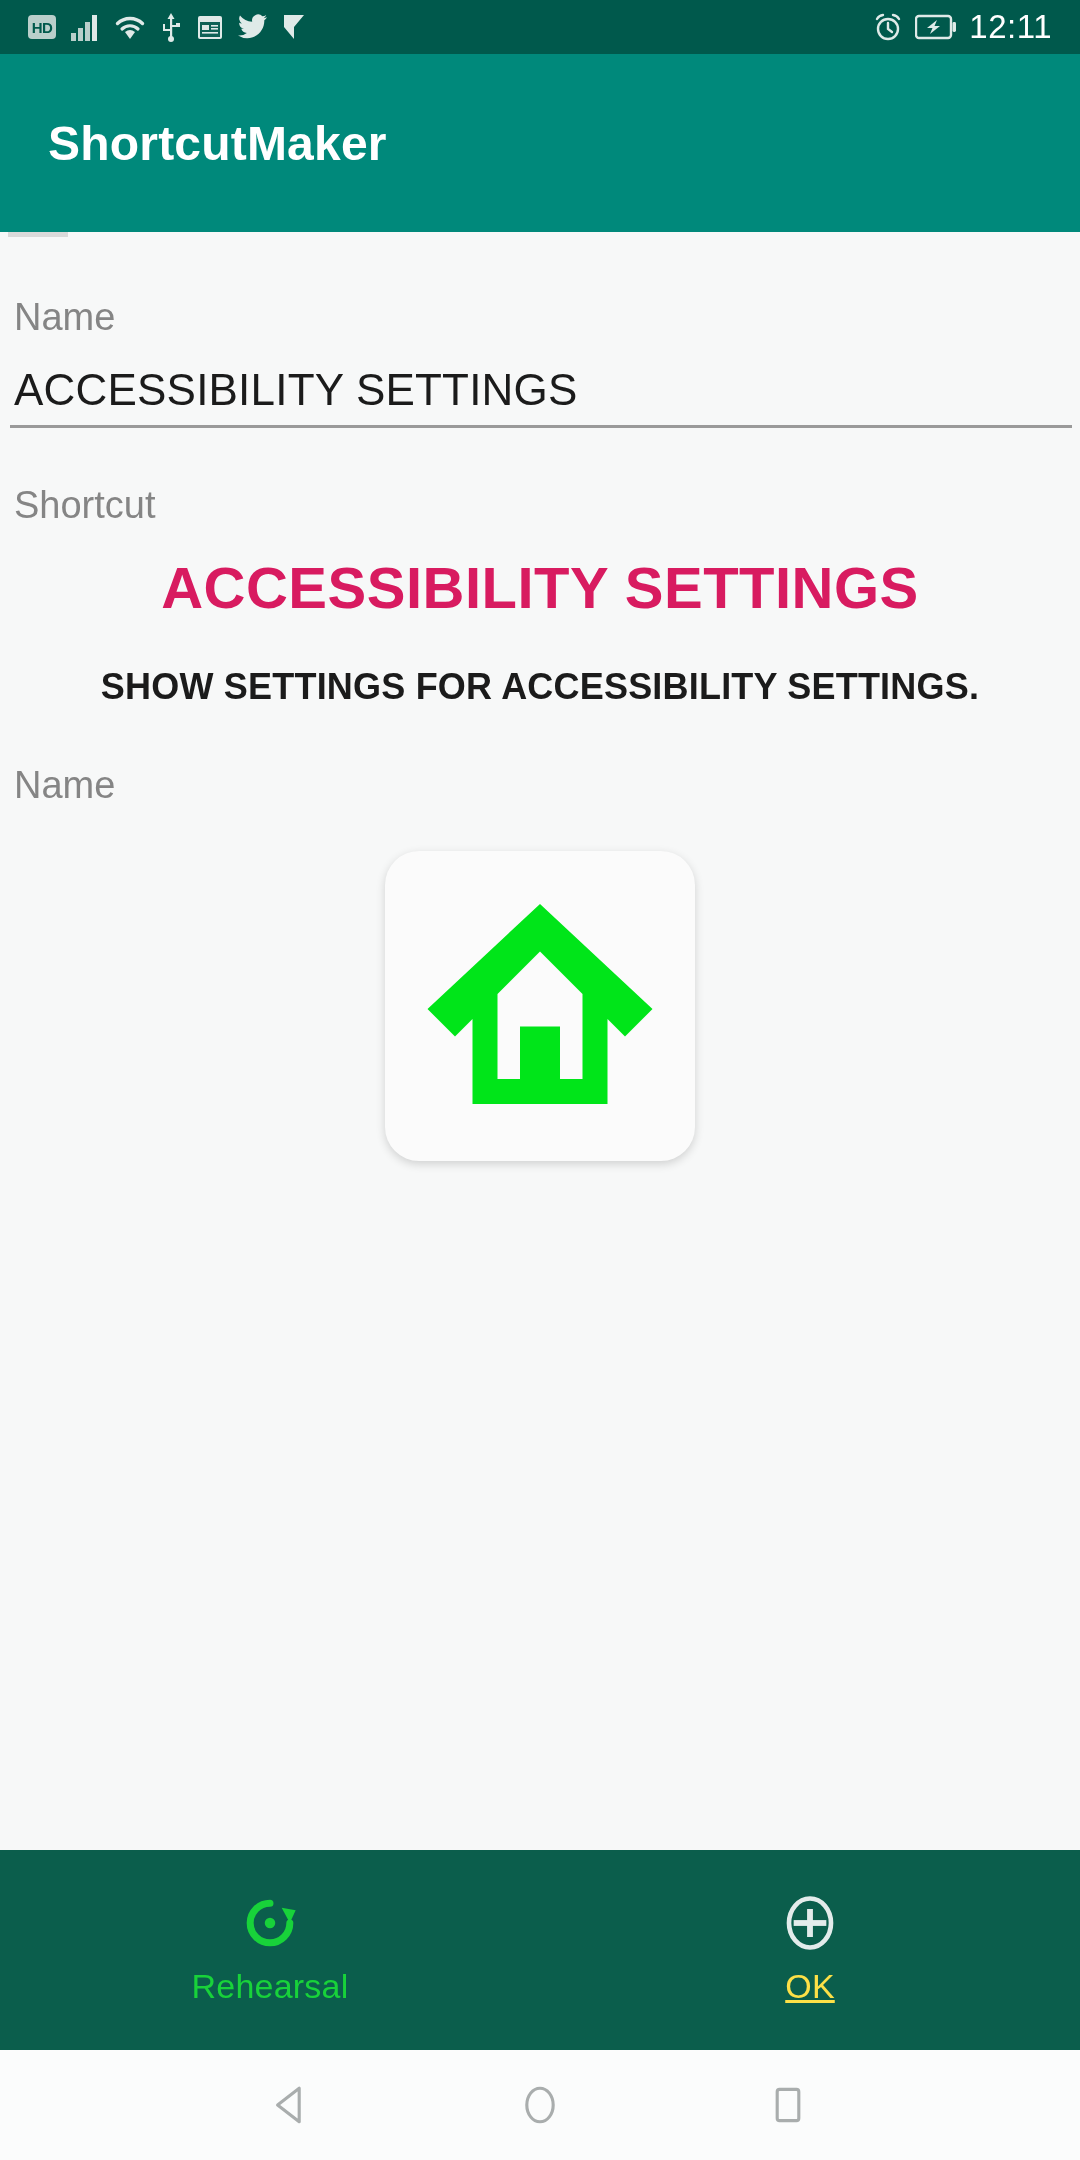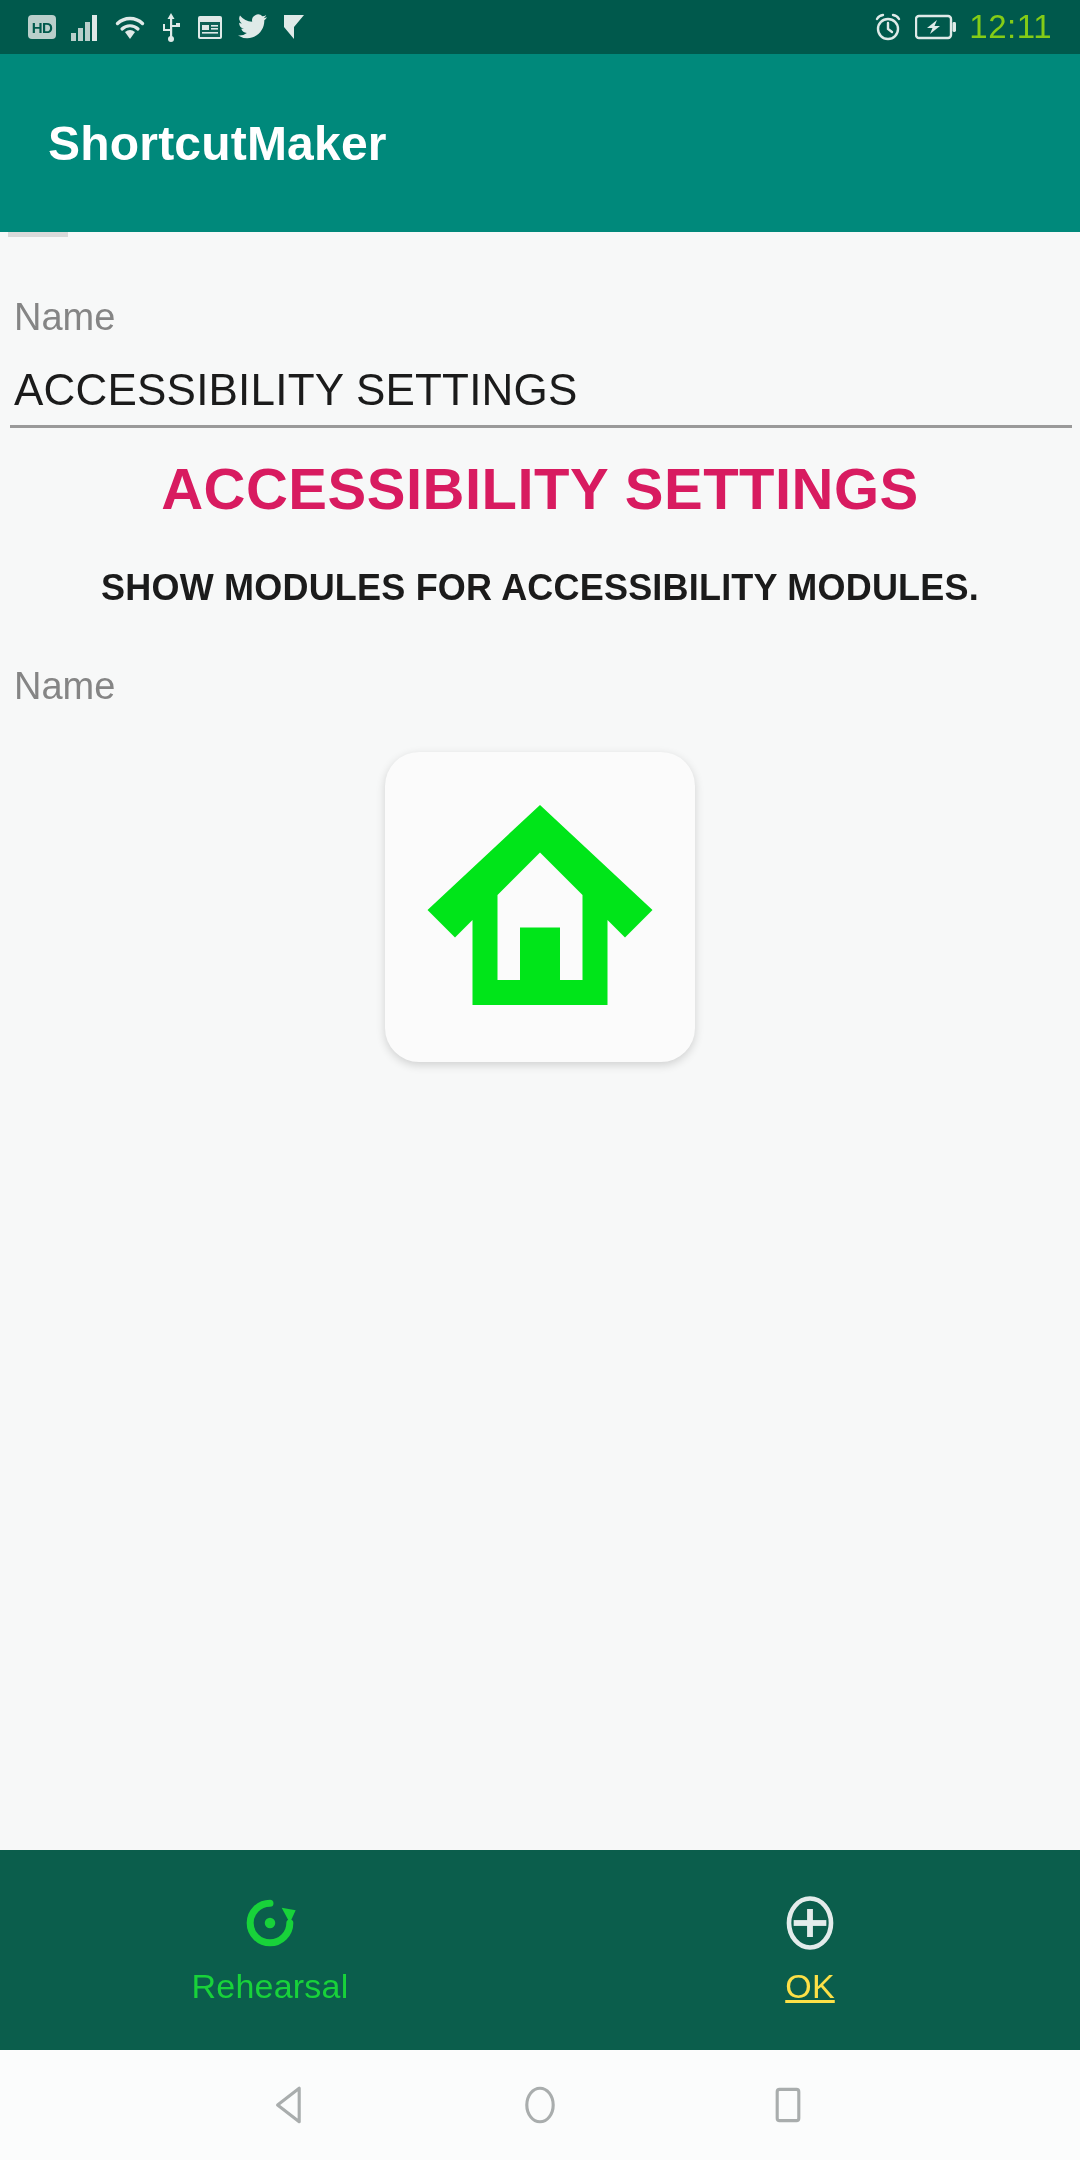--- a/index.html
+++ b/index.html
@@ -46,21 +46,21 @@
     background: #b9cfcb;
     color: #00594c;
     font-size: 15px;
     font-weight: bold;
     display: flex;
     align-items: center;
     justify-content: center;
     letter-spacing: -0.5px;
   }
   .clock-text {
-    color: #84cc16;
+    color: #ffffff;
     font-size: 33px;
     letter-spacing: 0.5px;
     font-family: "Liberation Sans", sans-serif;
   }
 
   
   .app-bar {
     height: 178px;
     background: #00897b;
     display: flex;
@@ -293,24 +293,25 @@
 
   <div class="content">
     <div class="scroll-nub"></div>
 
     <div class="field-label">Name</div>
 
     <div class="name-input-wrap">
       <input class="name-input" type="text" value="ACCESSIBILITY SETTINGS" style="">
     </div>
 
+    <div class="shortcut-label">Shortcut</div>
 
     <div class="shortcut-preview">
       <div class="shortcut-title">ACCESSIBILITY SETTINGS</div>
-      <div class="shortcut-desc">SHOW MODULES FOR ACCESSIBILITY MODULES.</div>
+      <div class="shortcut-desc">SHOW SETTINGS FOR ACCESSIBILITY SETTINGS.</div>
     </div>
 
     <div class="icon-label">Name</div>
 
     <div class="icon-area">
       <div class="icon-tile">
         <span>
           <svg width="250" height="240" viewBox="0 0 100 96">
             <path d="M50 8 L5 50 L16 61 L23 54 L23 88 L77 88 L77 54 L84 61 L95 50 Z
                      M33 78 L33 44 L50 27 L67 44 L67 78 L58 78 L58 57 L42 57 L42 78 Z" fill="#00e519" fill-rule="evenodd"></path>

